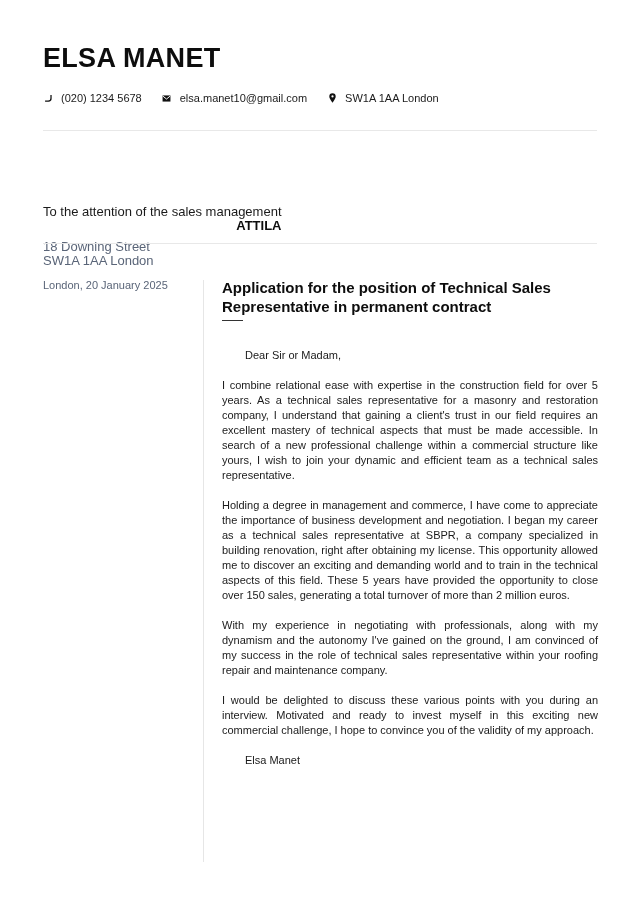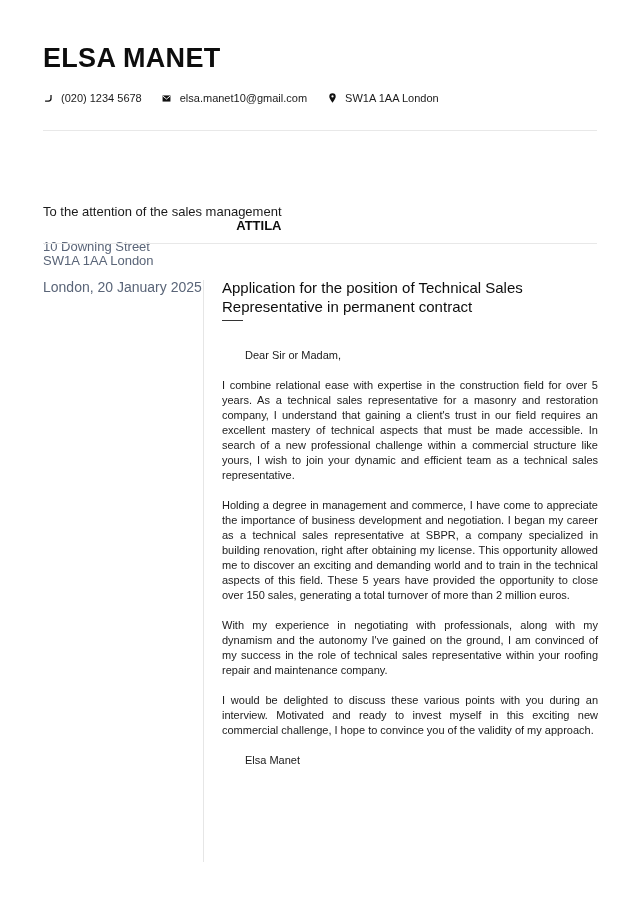--- a/index.html
+++ b/index.html
@@ -21,26 +21,26 @@
 
     .hr { position: absolute; left: 43px; width: 554px; height: 1px; background: #e8e8e8; }
     .hr.top { top: 130px; }
     .hr.mid { top: 243px; }
 
     .recipient { position: absolute; left: 43px; top: 157px; font-size: 13px; line-height: 13.5px; margin-top: 48px; }
     .recipient .attn { color: #1a1a1a; }
     .recipient .company { font-weight: bold; color: #0d0d0d; text-align: right; }
     .recipient .addr { margin-top: 8px; color: #5a6578; }
 
-    .date { position: absolute; left: 43px; top: 279px; font-size: 14px; color: #5a6578; }
+    .date { position: absolute; left: 43px; top: 279px; font-size: 11px; color: #5a6578; }
 
     .vline { position: absolute; left: 203px; top: 280px; width: 1px; height: 582px; background: #e6e6e6; }
 
     .main { position: absolute; left: 222px; top: 278px; width: 376px; }
-    .subject { font-size: 15px; line-height: 19px; color: #0d0d0d; font-weight: 400; }
+    .subject { font-size: 15px; line-height: 19px; color: #0d0d0d; font-weight: 700; }
     .underline { width: 21px; height: 1px; background: #333; margin-top: 4px; }
 
     .body { margin-top: 27px; font-size: 11px; line-height: 15px; color: #1a1a1a; }
     .body p { text-align: justify; margin-bottom: 15px; }
     .body p.greeting, .body p.signature, .body p.closing { text-align: left; margin-left: 23px; }
   </style>
 </head>
 <body>
 
 <div class="name">ELSA MANET</div>
@@ -73,21 +73,21 @@
     <span>SW1A 1AA London</span>
   </div>
 </div>
 
 <div class="hr top"></div>
 
 <div class="recipient">
   <div class="attn">To the attention of the sales management</div>
   <div class="company">ATTILA</div>
   <div class="addr">
-    <div>10 Downing Street</div>
+    <div>18 Downing Street</div>
     <div>SW1A 1AA London</div>
   </div>
 </div>
 
 <div class="hr mid"></div>
 
 <div class="date">London, 20 January 2025</div>
 
 <div class="vline"></div>
 

